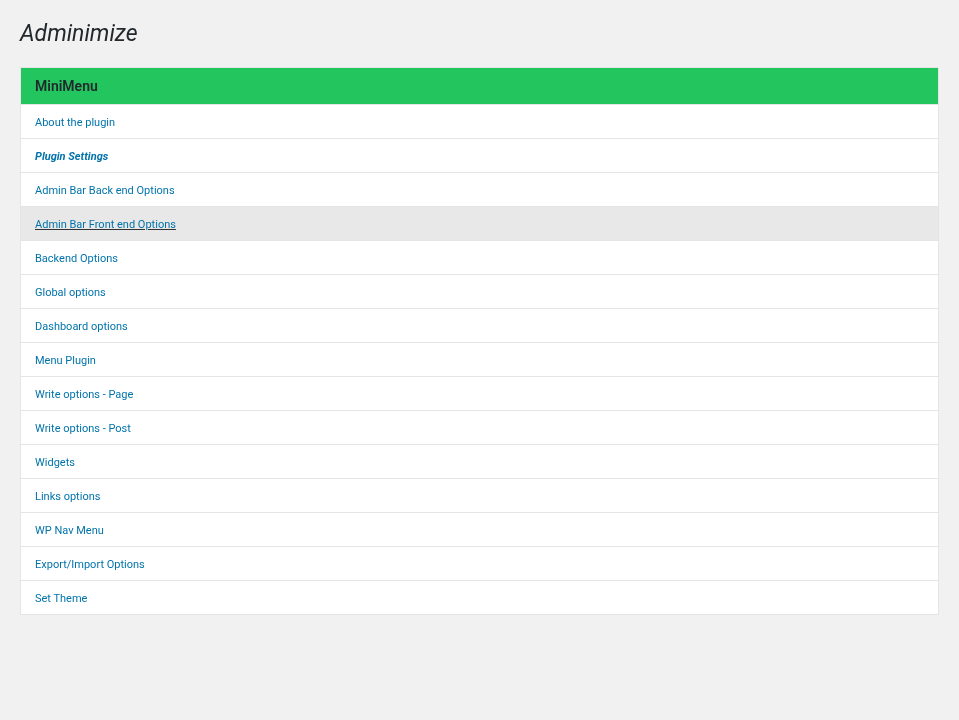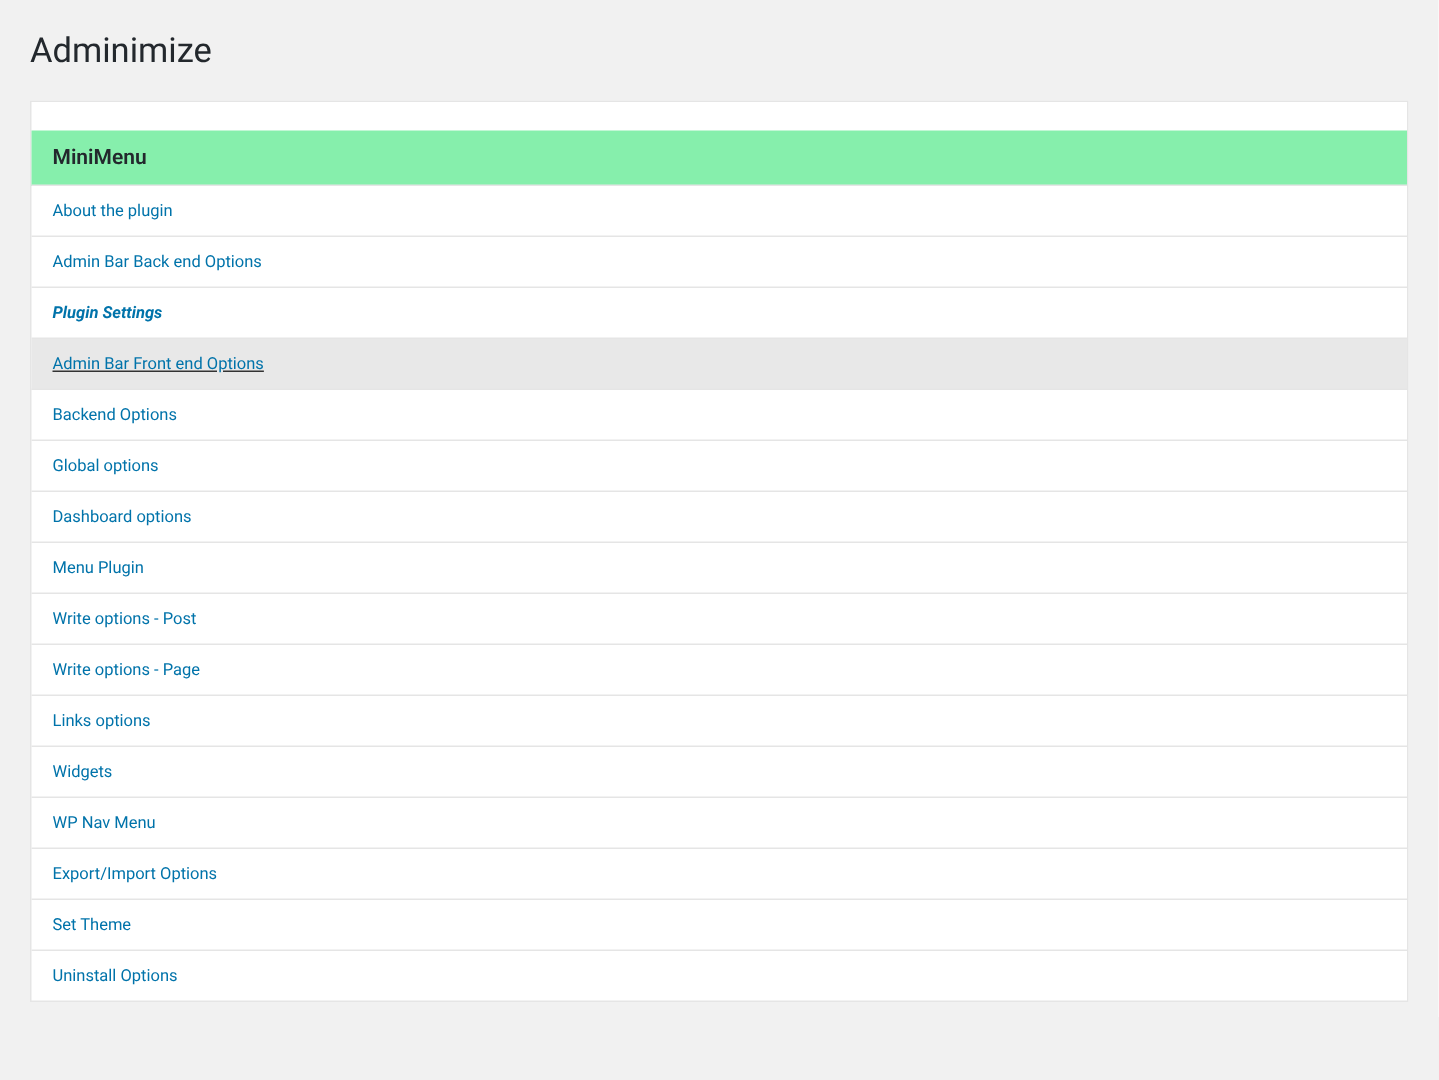--- a/index.html
+++ b/index.html
@@ -15,36 +15,36 @@
       color: #333;
       padding: 20px;
     }
 
     .page-title {
       font-size: 23px;
       font-weight: 400;
       color: #23282d;
       margin-bottom: 20px;
       font-family: -apple-system, BlinkMacSystemFont, "Segoe UI", Roboto, sans-serif;
+      font-style: italic;
     }
 
     .mini-menu-container {
       background: #fff;
       border: 1px solid #e5e5e5;
       max-width: 940px;
     }
 
     .mini-menu-header {
       padding: 10px 14px;
       font-size: 14px;
       font-weight: 600;
       color: #23282d;
       border-bottom: 1px solid #e5e5e5;
-      background: #86efac;
-      margin-top: 19px;
+      background: #22c55e;
     }
 
     .menu-item {
       padding: 9px 14px;
       border-bottom: 1px solid #e5e5e5;
       cursor: pointer;
       display: block;
       text-decoration: none;
     }
 
@@ -70,29 +70,28 @@
   </style>
 </head>
 <body>
 
 <h1 class="page-title">Adminimize</h1>
 
 <div class="mini-menu-container">
   <div class="mini-menu-header">MiniMenu</div>
   <div id="menu-items-container">
   <div class="menu-item"><span class="menu-item-label">About the plugin</span></div>
+      <div class="menu-item italic"><span class="menu-item-label">Plugin Settings</span></div>
       <div class="menu-item"><span class="menu-item-label">Admin Bar Back end Options</span></div>
-      <div class="menu-item italic"><span class="menu-item-label">Plugin Settings</span></div>
       <div class="menu-item active"><span class="menu-item-label">Admin Bar Front end Options</span></div>
       <div class="menu-item"><span class="menu-item-label">Backend Options</span></div>
       <div class="menu-item"><span class="menu-item-label">Global options</span></div>
       <div class="menu-item"><span class="menu-item-label">Dashboard options</span></div>
       <div class="menu-item"><span class="menu-item-label">Menu Plugin</span></div>
+      <div class="menu-item"><span class="menu-item-label">Write options - Page</span></div>
       <div class="menu-item"><span class="menu-item-label">Write options - Post</span></div>
-      <div class="menu-item"><span class="menu-item-label">Write options - Page</span></div>
+      <div class="menu-item"><span class="menu-item-label">Widgets</span></div>
       <div class="menu-item"><span class="menu-item-label">Links options</span></div>
-      <div class="menu-item"><span class="menu-item-label">Widgets</span></div>
       <div class="menu-item"><span class="menu-item-label">WP Nav Menu</span></div>
       <div class="menu-item"><span class="menu-item-label">Export/Import Options</span></div>
       <div class="menu-item"><span class="menu-item-label">Set Theme</span></div>
-      <div class="menu-item"><span class="menu-item-label">Uninstall Options</span></div>
     </div>
 </div>
 
 </body></html>

